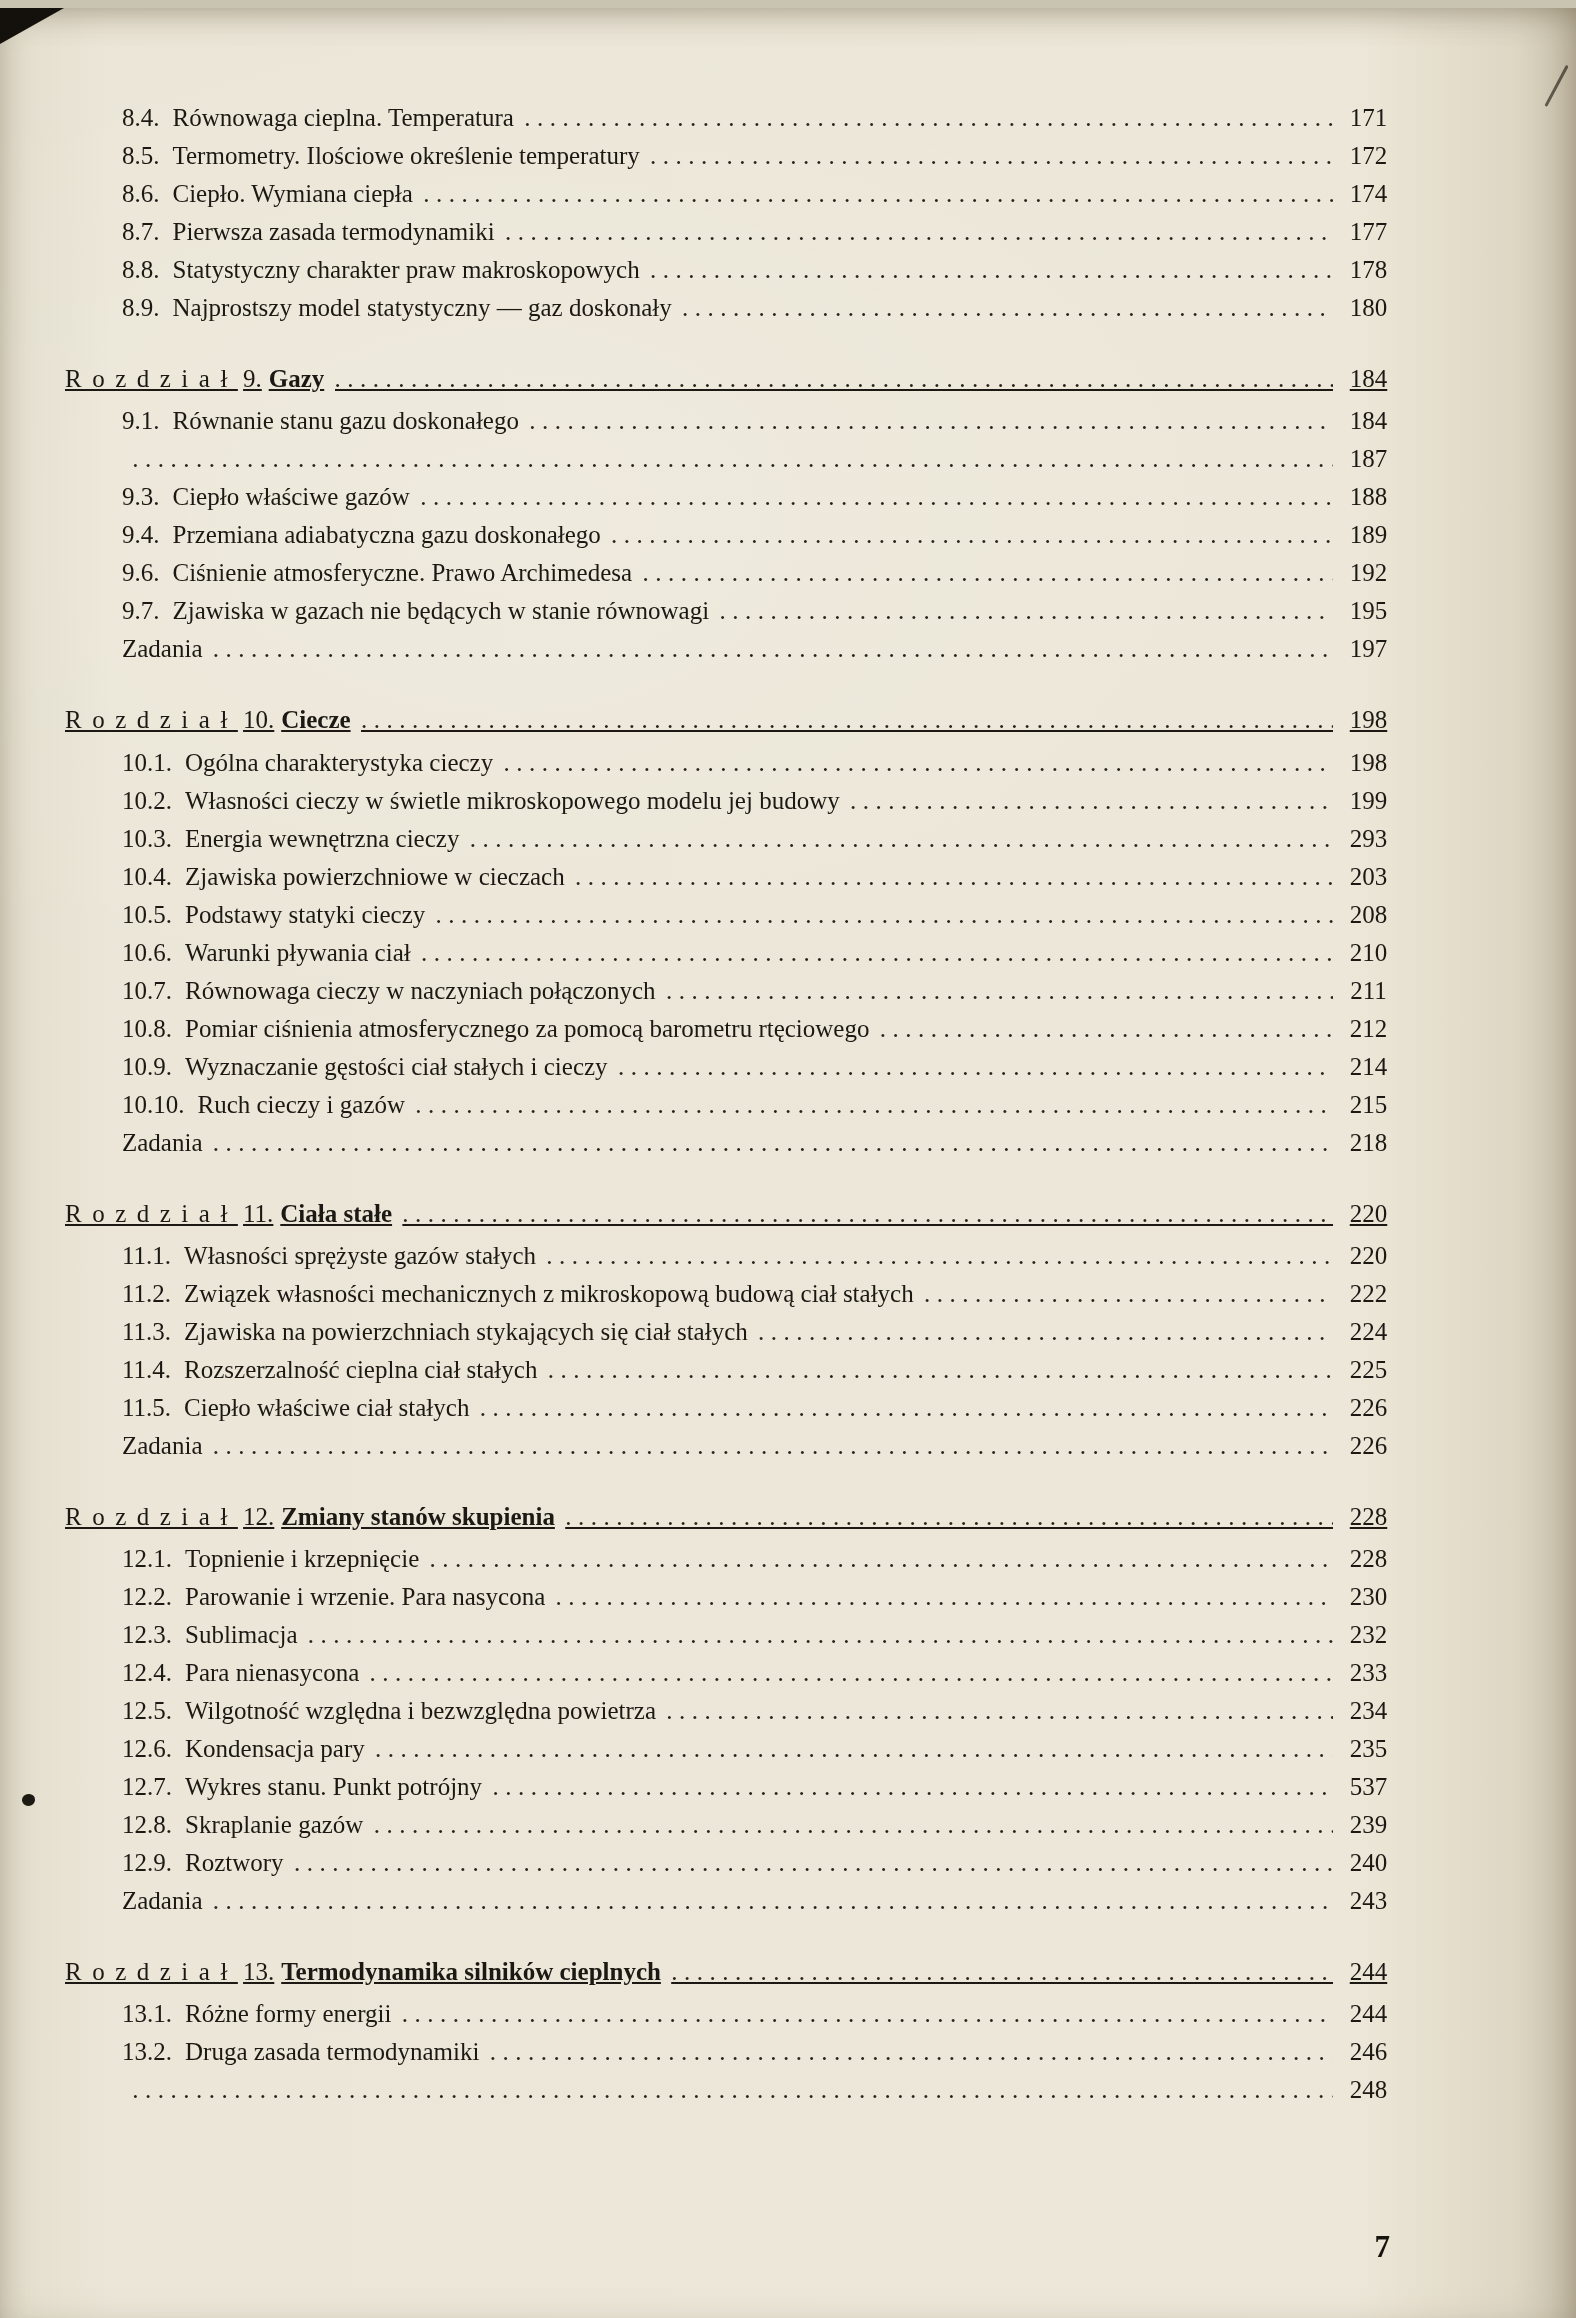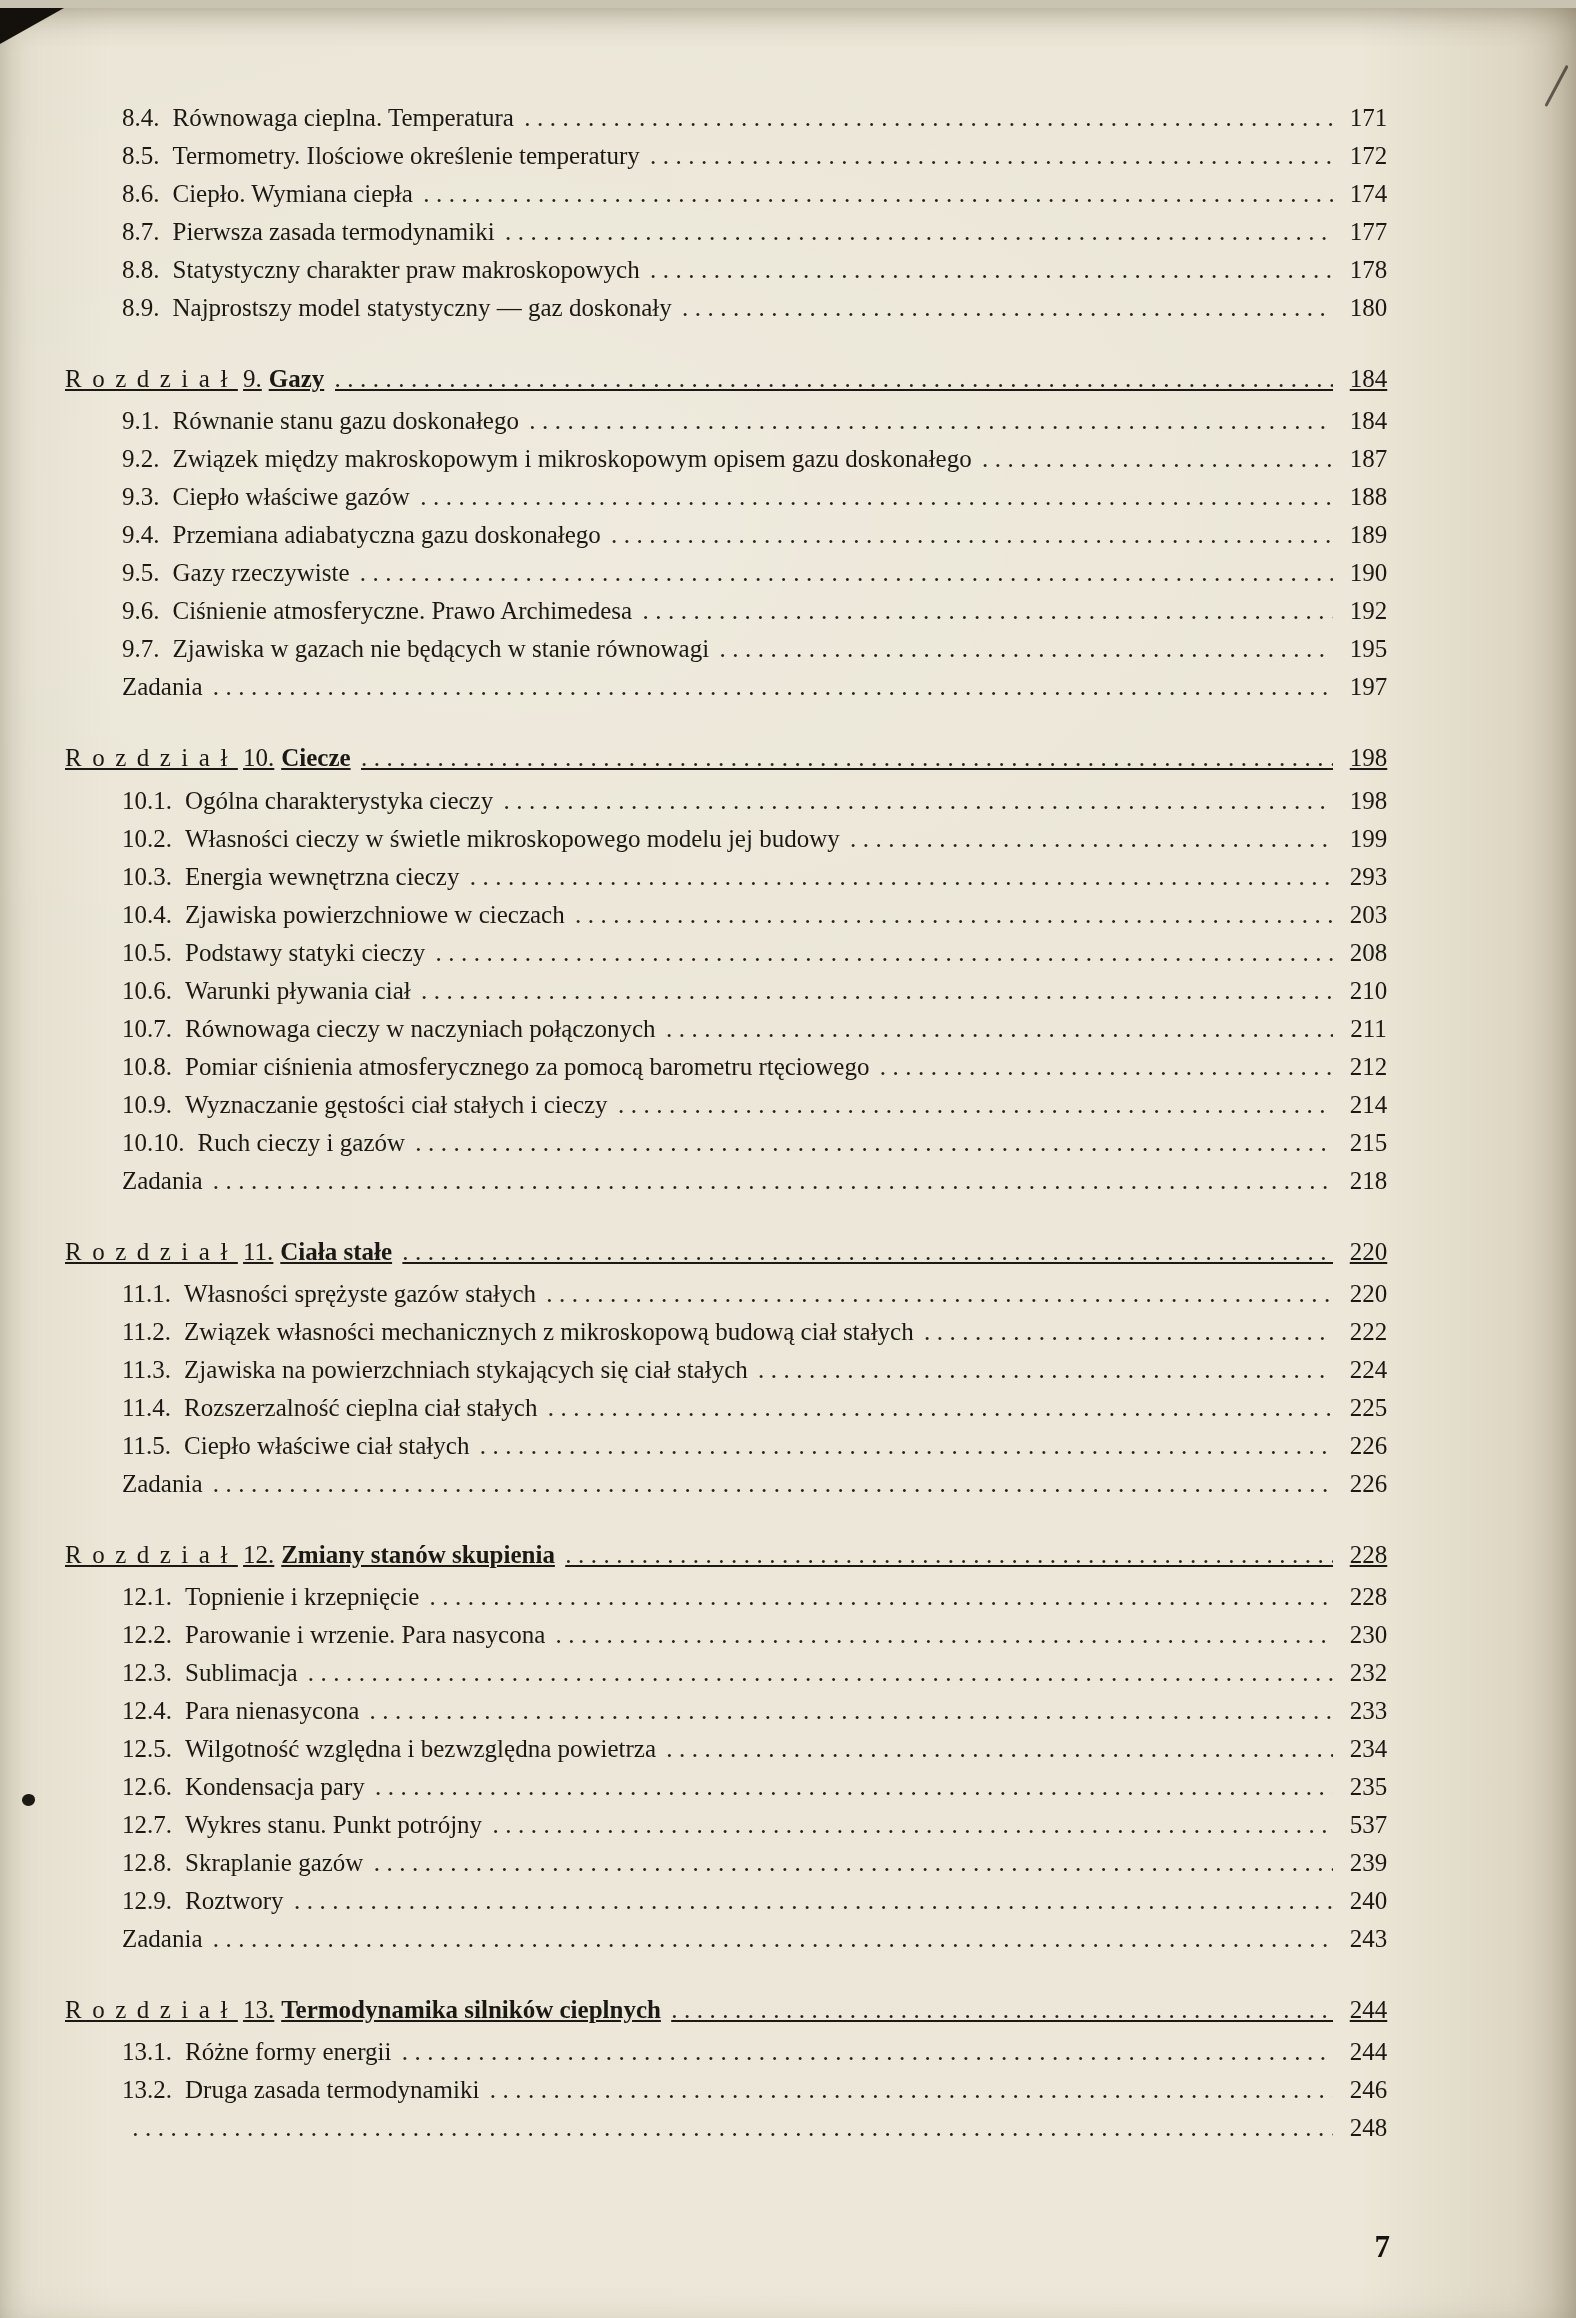--- a/index.html
+++ b/index.html
@@ -141,38 +141,32 @@
           <span class="chapter-label"><span class="chapter-word">Rozdział</span><span class="chapter-num">9.</span><span class="chapter-title">Gazy</span></span>
           <span class="dots"></span>
           <span class="pagenum">184</span>
         </div>
         <div class="row item-row">
           <span class="entry-label"><span class="num">9.1.</span><span class="title">Równanie stanu gazu doskonałego</span></span>
           <span class="dots"></span>
           <span class="pagenum">184</span>
         </div>
         <div class="row item-row">
-          <span class="entry-label"><span class="num">9.2.</span><span class="title">Związek między makroskopowym i mikroskopowym opisem gazu doskonałego</span></span>
           <span class="dots"></span>
           <span class="pagenum">187</span>
         </div>
         <div class="row item-row">
           <span class="entry-label"><span class="num">9.3.</span><span class="title">Ciepło właściwe gazów</span></span>
           <span class="dots"></span>
           <span class="pagenum">188</span>
         </div>
         <div class="row item-row">
           <span class="entry-label"><span class="num">9.4.</span><span class="title">Przemiana adiabatyczna gazu doskonałego</span></span>
           <span class="dots"></span>
           <span class="pagenum">189</span>
-        </div>
-        <div class="row item-row">
-          <span class="entry-label"><span class="num">9.5.</span><span class="title">Gazy rzeczywiste</span></span>
-          <span class="dots"></span>
-          <span class="pagenum">190</span>
         </div>
         <div class="row item-row">
           <span class="entry-label"><span class="num">9.6.</span><span class="title">Ciśnienie atmosferyczne. Prawo Archimedesa</span></span>
           <span class="dots"></span>
           <span class="pagenum">192</span>
         </div>
         <div class="row item-row">
           <span class="entry-label"><span class="num">9.7.</span><span class="title">Zjawiska w gazach nie będących w stanie równowagi</span></span>
           <span class="dots"></span>
           <span class="pagenum">195</span>

